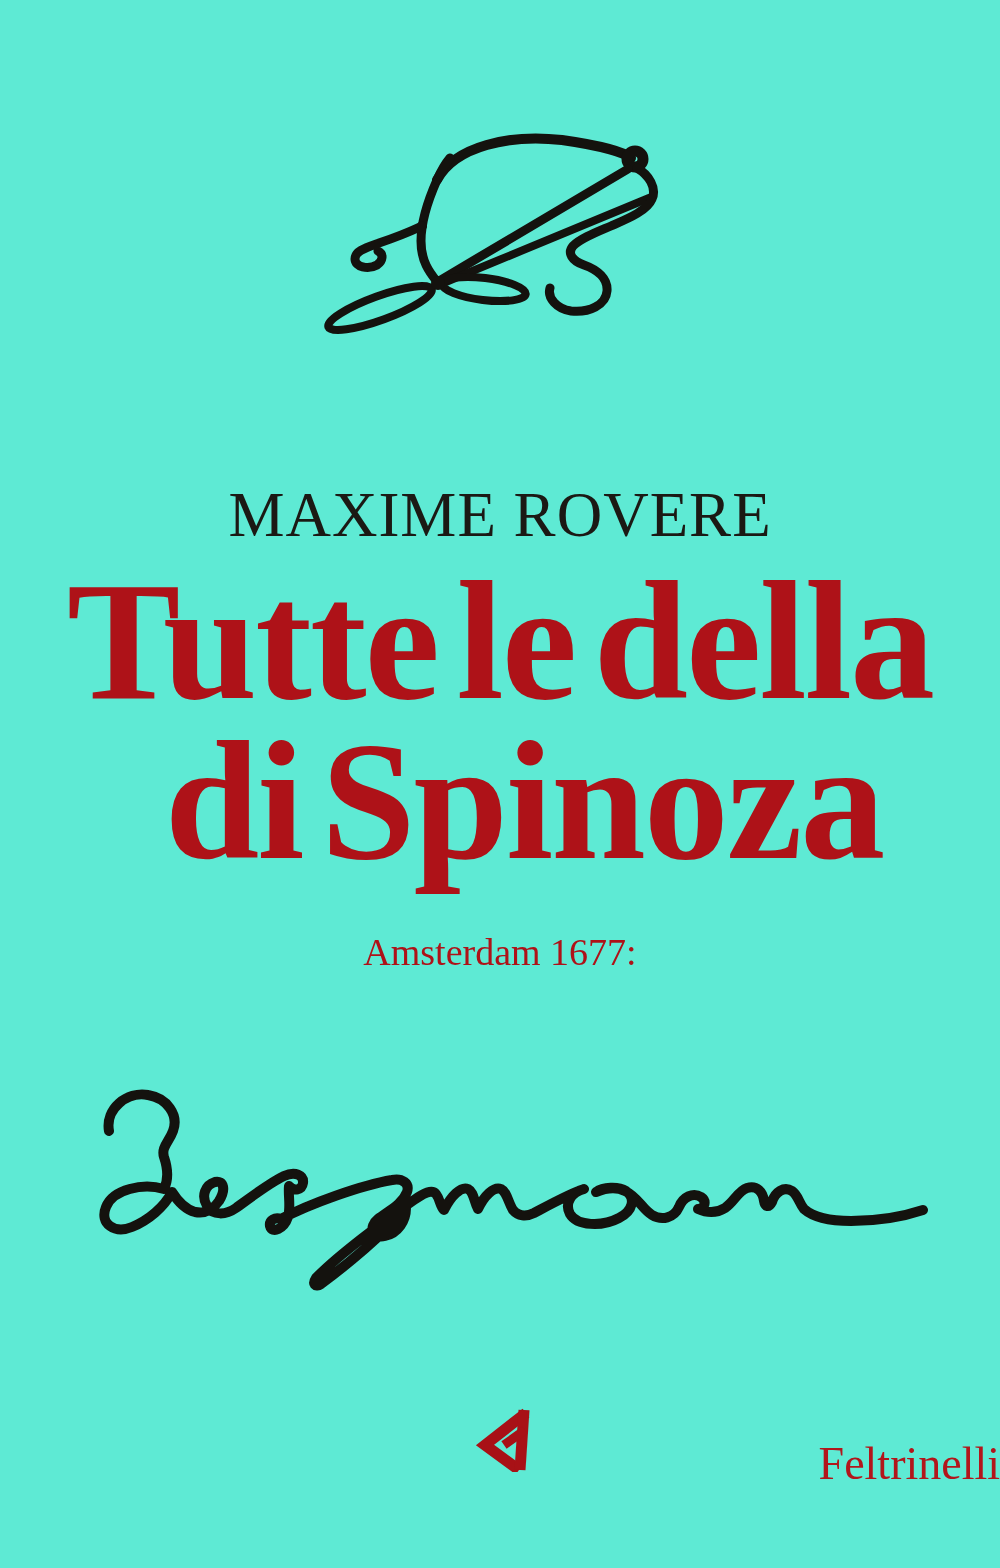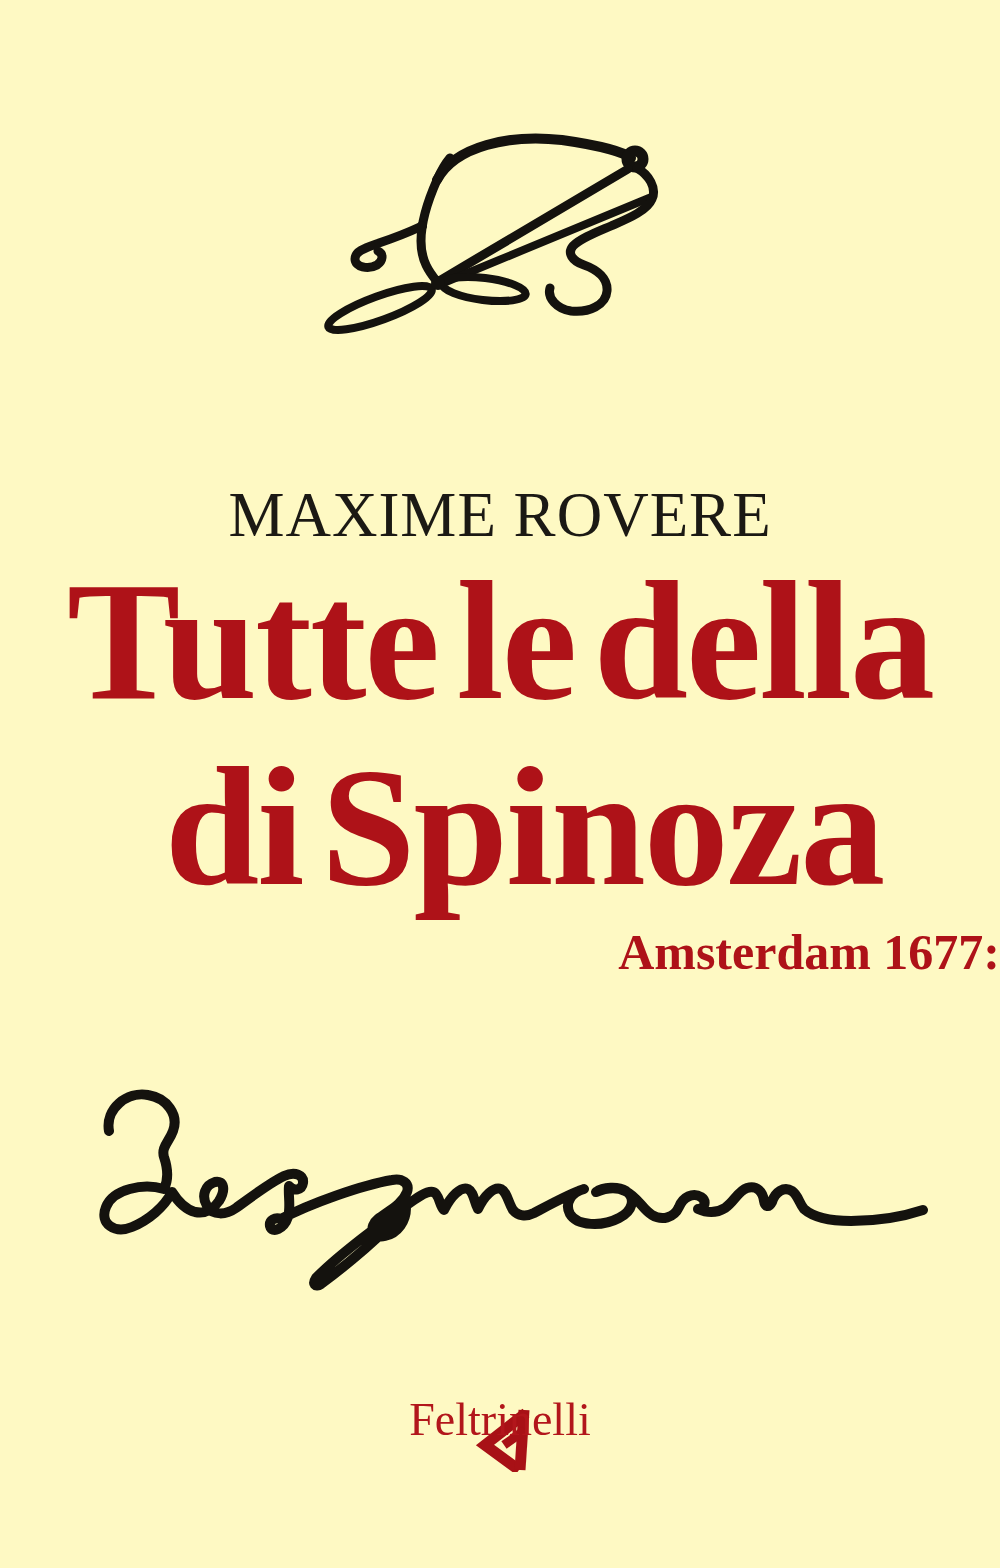--- a/index.html
+++ b/index.html
@@ -1,20 +1,20 @@
 <!DOCTYPE html>
 <html><head>
 <meta charset="utf-8">
 <style>
   html,body{margin:0;padding:0;background:#e8e4d0;}
   .cover{
     position:relative;
     width:1000px;height:1568px;
     margin:0 auto;
-    background:#fef9c3;
+    background:#5eead4;
     overflow:hidden;
     font-family:"Liberation Serif", serif;
   }
   .abs{position:absolute;}
   .centered{left:0;right:0;text-align:center;}
   .author{
     top:484px;
     font-size:63px;
     line-height:1;
     letter-spacing:1px;
@@ -24,35 +24,35 @@
   .title{
     color:#ae1218;
     font-weight:700;
     font-size:170px;
     line-height:1;
     word-spacing:-0.13em;
     letter-spacing:-2px;
     white-space:nowrap;
   }
   .title-line1{top:556px;}
-  .title-line2{top:742px;padding-left:48px;}
+  .title-line2{top:716px;padding-left:48px;}
   .subtitle{
     top:933px;
     color:#ae1218;
-    font-weight:700;
-    font-size:50px;
+    font-weight:400;
+    font-size:38px;
     line-height:38px;
-    text-align:right;
   }
   .wordmark{
-    top:1397px;
+    top:1441px;
     color:#b2161b;
     font-size:46px;
     line-height:1;
     font-weight:400;
+    text-align:right;
   }
   .sketch-svg{left:310px;top:130px;}
   .signature-svg{left:85px;top:1085px;}
   .logo-svg{left:471px;top:1406px;}
   svg{display:block;}
 </style>
 </head>
 <body>
 
 <div class="cover">

